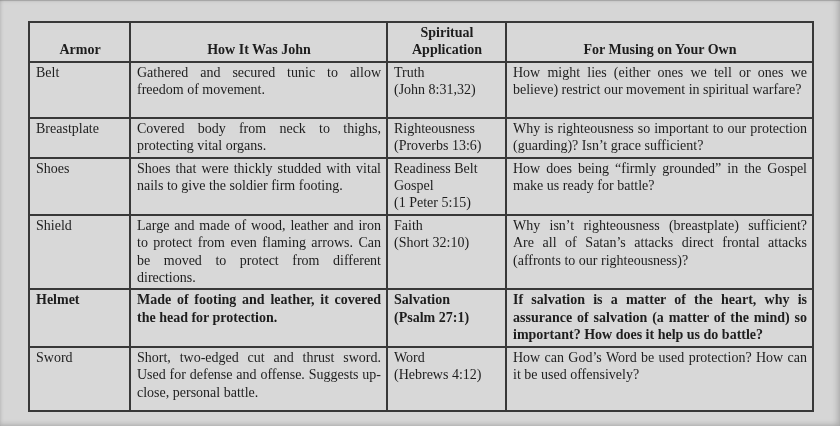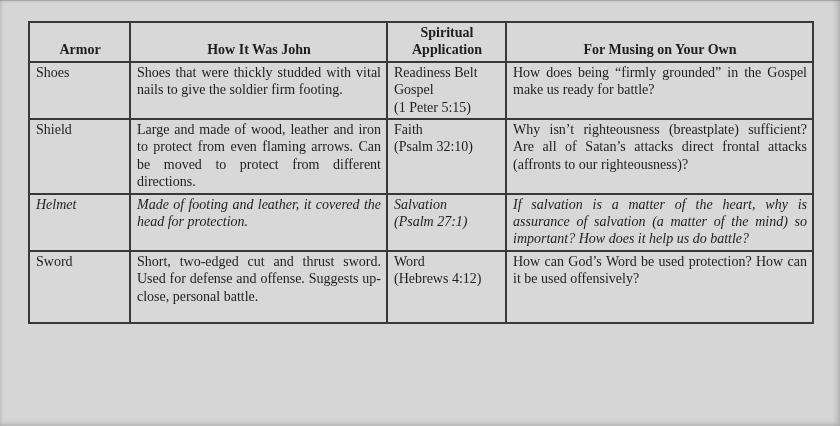--- a/index.html
+++ b/index.html
@@ -53,24 +53,24 @@
     vertical-align: top;
     text-align: left;
   }
   .armor-table td.c-use,
   .armor-table td.c-musing {
     text-align: justify;
   }
   thead tr       { height: 36px; }
   tbody tr:nth-child(1) { height: 56px; }
   tbody tr:nth-child(2) { height: 37px; }
-  tbody tr:nth-child(3) { height: 55px; font-style: italic; }
+  tbody tr:nth-child(3) { height: 55px; }
   tbody tr:nth-child(4) { height: 72px; }
   tbody tr:nth-child(5) { height: 53px; font-weight: bold; }
-  tbody tr:nth-child(6) { height: 74px; }
+  tbody tr:nth-child(6) { height: 64px; }
 </style>
 </head>
 <body>
 
 <div class="vignette"></div>
 
 <table class="armor-table">
   <colgroup>
     <col style="width:101px">
     <col style="width:257px">
@@ -80,34 +80,52 @@
   <thead>
     <tr>
       <th>Armor</th>
       <th>How It Was John</th>
       <th>Spiritual Application</th>
       <th>For Musing on Your Own</th>
     </tr>
   </thead>
   <tbody>
     <tr>
+      <td class="c-armor">Belt</td>
+      <td class="c-use">Gathered and secured tunic to allow freedom of movement.</td>
+      <td class="c-app">
+        <div>Truth</div>
+        <div>(John 8:31,32)</div>
+      </td>
+      <td class="c-musing">How might lies (either ones we tell or ones we believe) restrict our movement in spiritual warfare?</td>
+    </tr>
+    <tr>
+      <td class="c-armor">Breastplate</td>
+      <td class="c-use">Covered body from neck to thighs, protecting vital organs.</td>
+      <td class="c-app">
+        <div>Righteousness</div>
+        <div>(Proverbs 13:6)</div>
+      </td>
+      <td class="c-musing">Why is righteousness so important to our protection (guarding)?  Isn’t grace sufficient?</td>
+    </tr>
+    <tr>
       <td class="c-armor">Shoes</td>
       <td class="c-use">Shoes that were thickly studded with vital nails to give the soldier firm footing.</td>
       <td class="c-app">
         <div>Readiness Belt Gospel</div>
         <div>(1 Peter 5:15)</div>
       </td>
       <td class="c-musing">How does being “firmly grounded” in the Gospel make us ready for battle?</td>
     </tr>
     <tr>
       <td class="c-armor">Shield</td>
       <td class="c-use">Large and made of wood, leather and iron to protect from even flaming arrows.  Can be moved to protect from different directions.</td>
       <td class="c-app">
         <div>Faith</div>
-        <div>(Psalm 32:10)</div>
+        <div>(Short 32:10)</div>
       </td>
       <td class="c-musing">Why isn’t righteousness (breastplate) sufficient?  Are all of Satan’s attacks direct frontal attacks (affronts to our righteousness)?</td>
     </tr>
     <tr>
       <td class="c-armor">Helmet</td>
       <td class="c-use">Made of footing and leather, it covered the head for protection.</td>
       <td class="c-app">
         <div>Salvation</div>
         <div>(Psalm 27:1)</div>
       </td>

